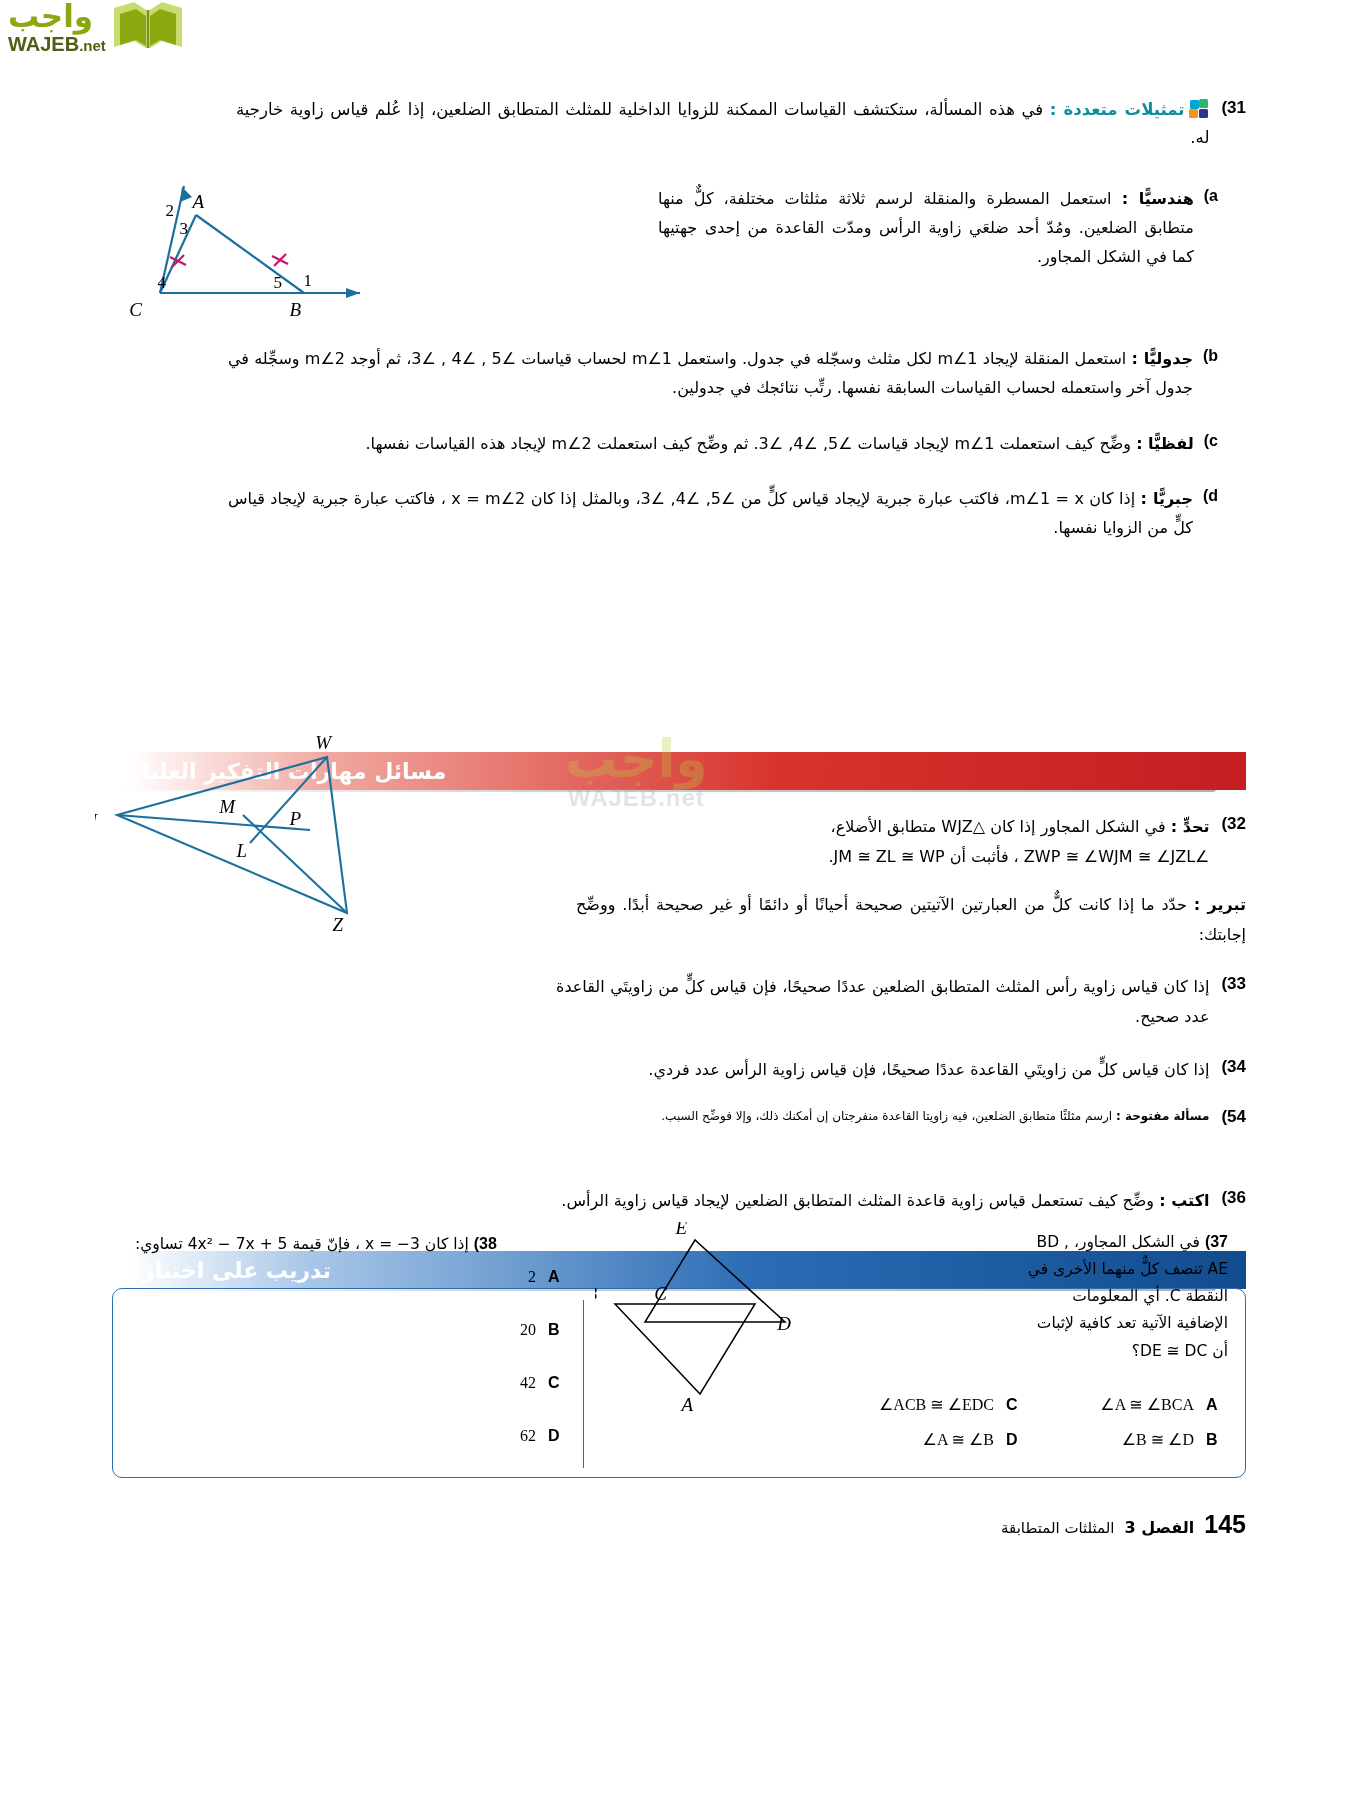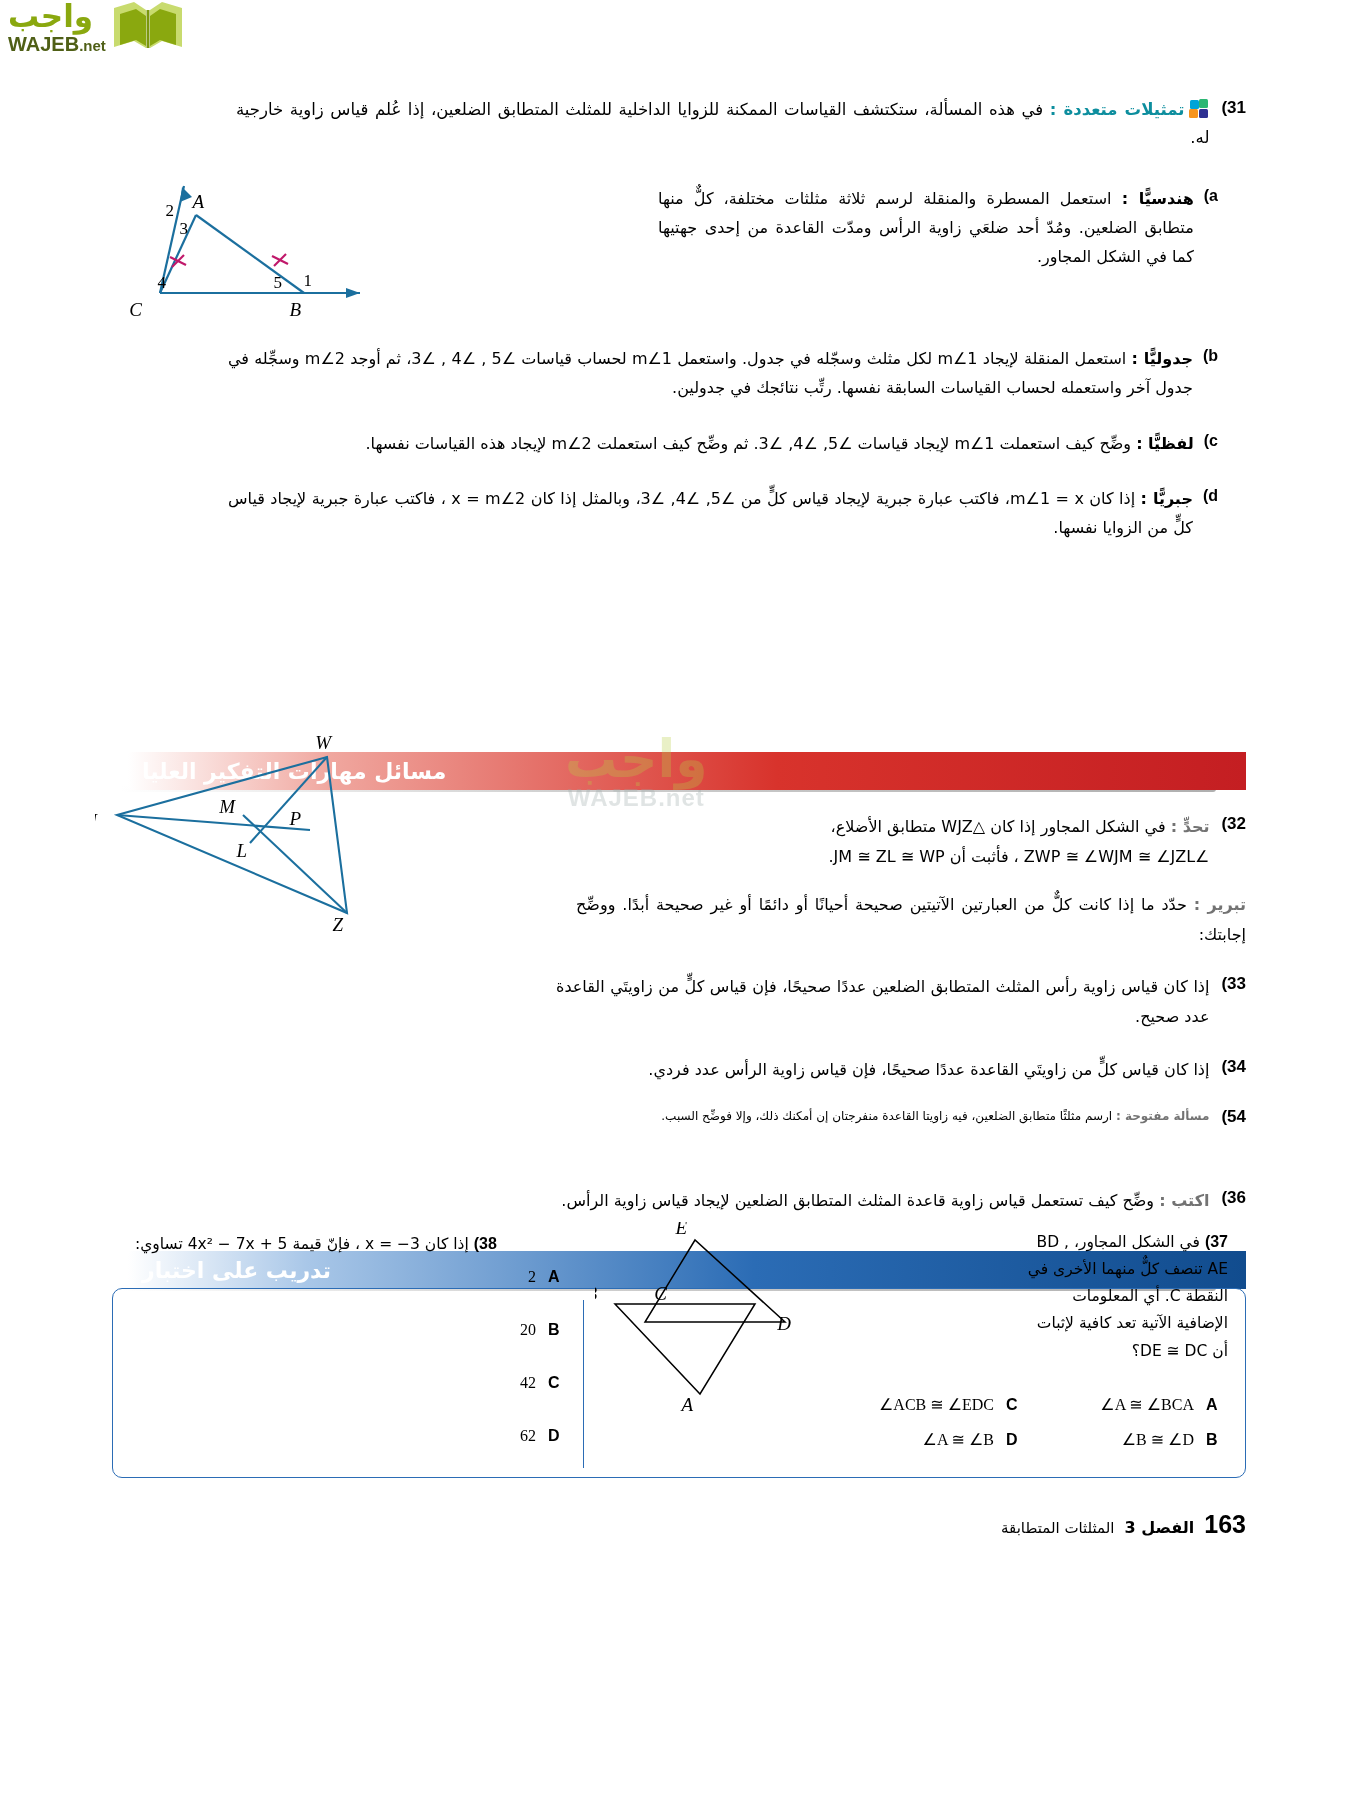--- a/index.html
+++ b/index.html
@@ -66,21 +66,21 @@
   }
   .qbody {
     font-family: "DejaVu Sans", sans-serif;
     font-size: 16.5px;
     line-height: 1.72;
     text-align: justify;
     text-align-last: right;
     direction: rtl;
   }
   .lbl-teal { color: #0d8e9e; font-weight: bold; }
-  .lbl-red  { color: #737373; font-weight: bold; }
+  .lbl-red  { color: #000000; font-weight: bold; }
   .lbl-bold { font-weight: bold; }
 
   .sublist { position: absolute; }
   .subrow { display: flex; direction: rtl; margin-bottom: 13px; }
   .sublet {
     font-family: "Liberation Sans", sans-serif;
     font-weight: bold;
     font-size: 16px;
     direction: ltr;
     flex: 0 0 auto;
@@ -467,18 +467,18 @@
       <span class="ch-let">C</span>
       <span class="ch-val">42</span>
     </div>
     <div class="choice">
       <span class="ch-let">D</span>
       <span class="ch-val">62</span>
     </div>
   </div>
 
   <div class="footer" style="top:1510px; right:112px;">
-    <span class="pg">163</span>
+    <span class="pg">145</span>
     <span class="ch">الفصل 3</span>
     <span class="ttl">المثلثات المتطابقة</span>
   </div>
 
 </div>
 
 </body></html>

